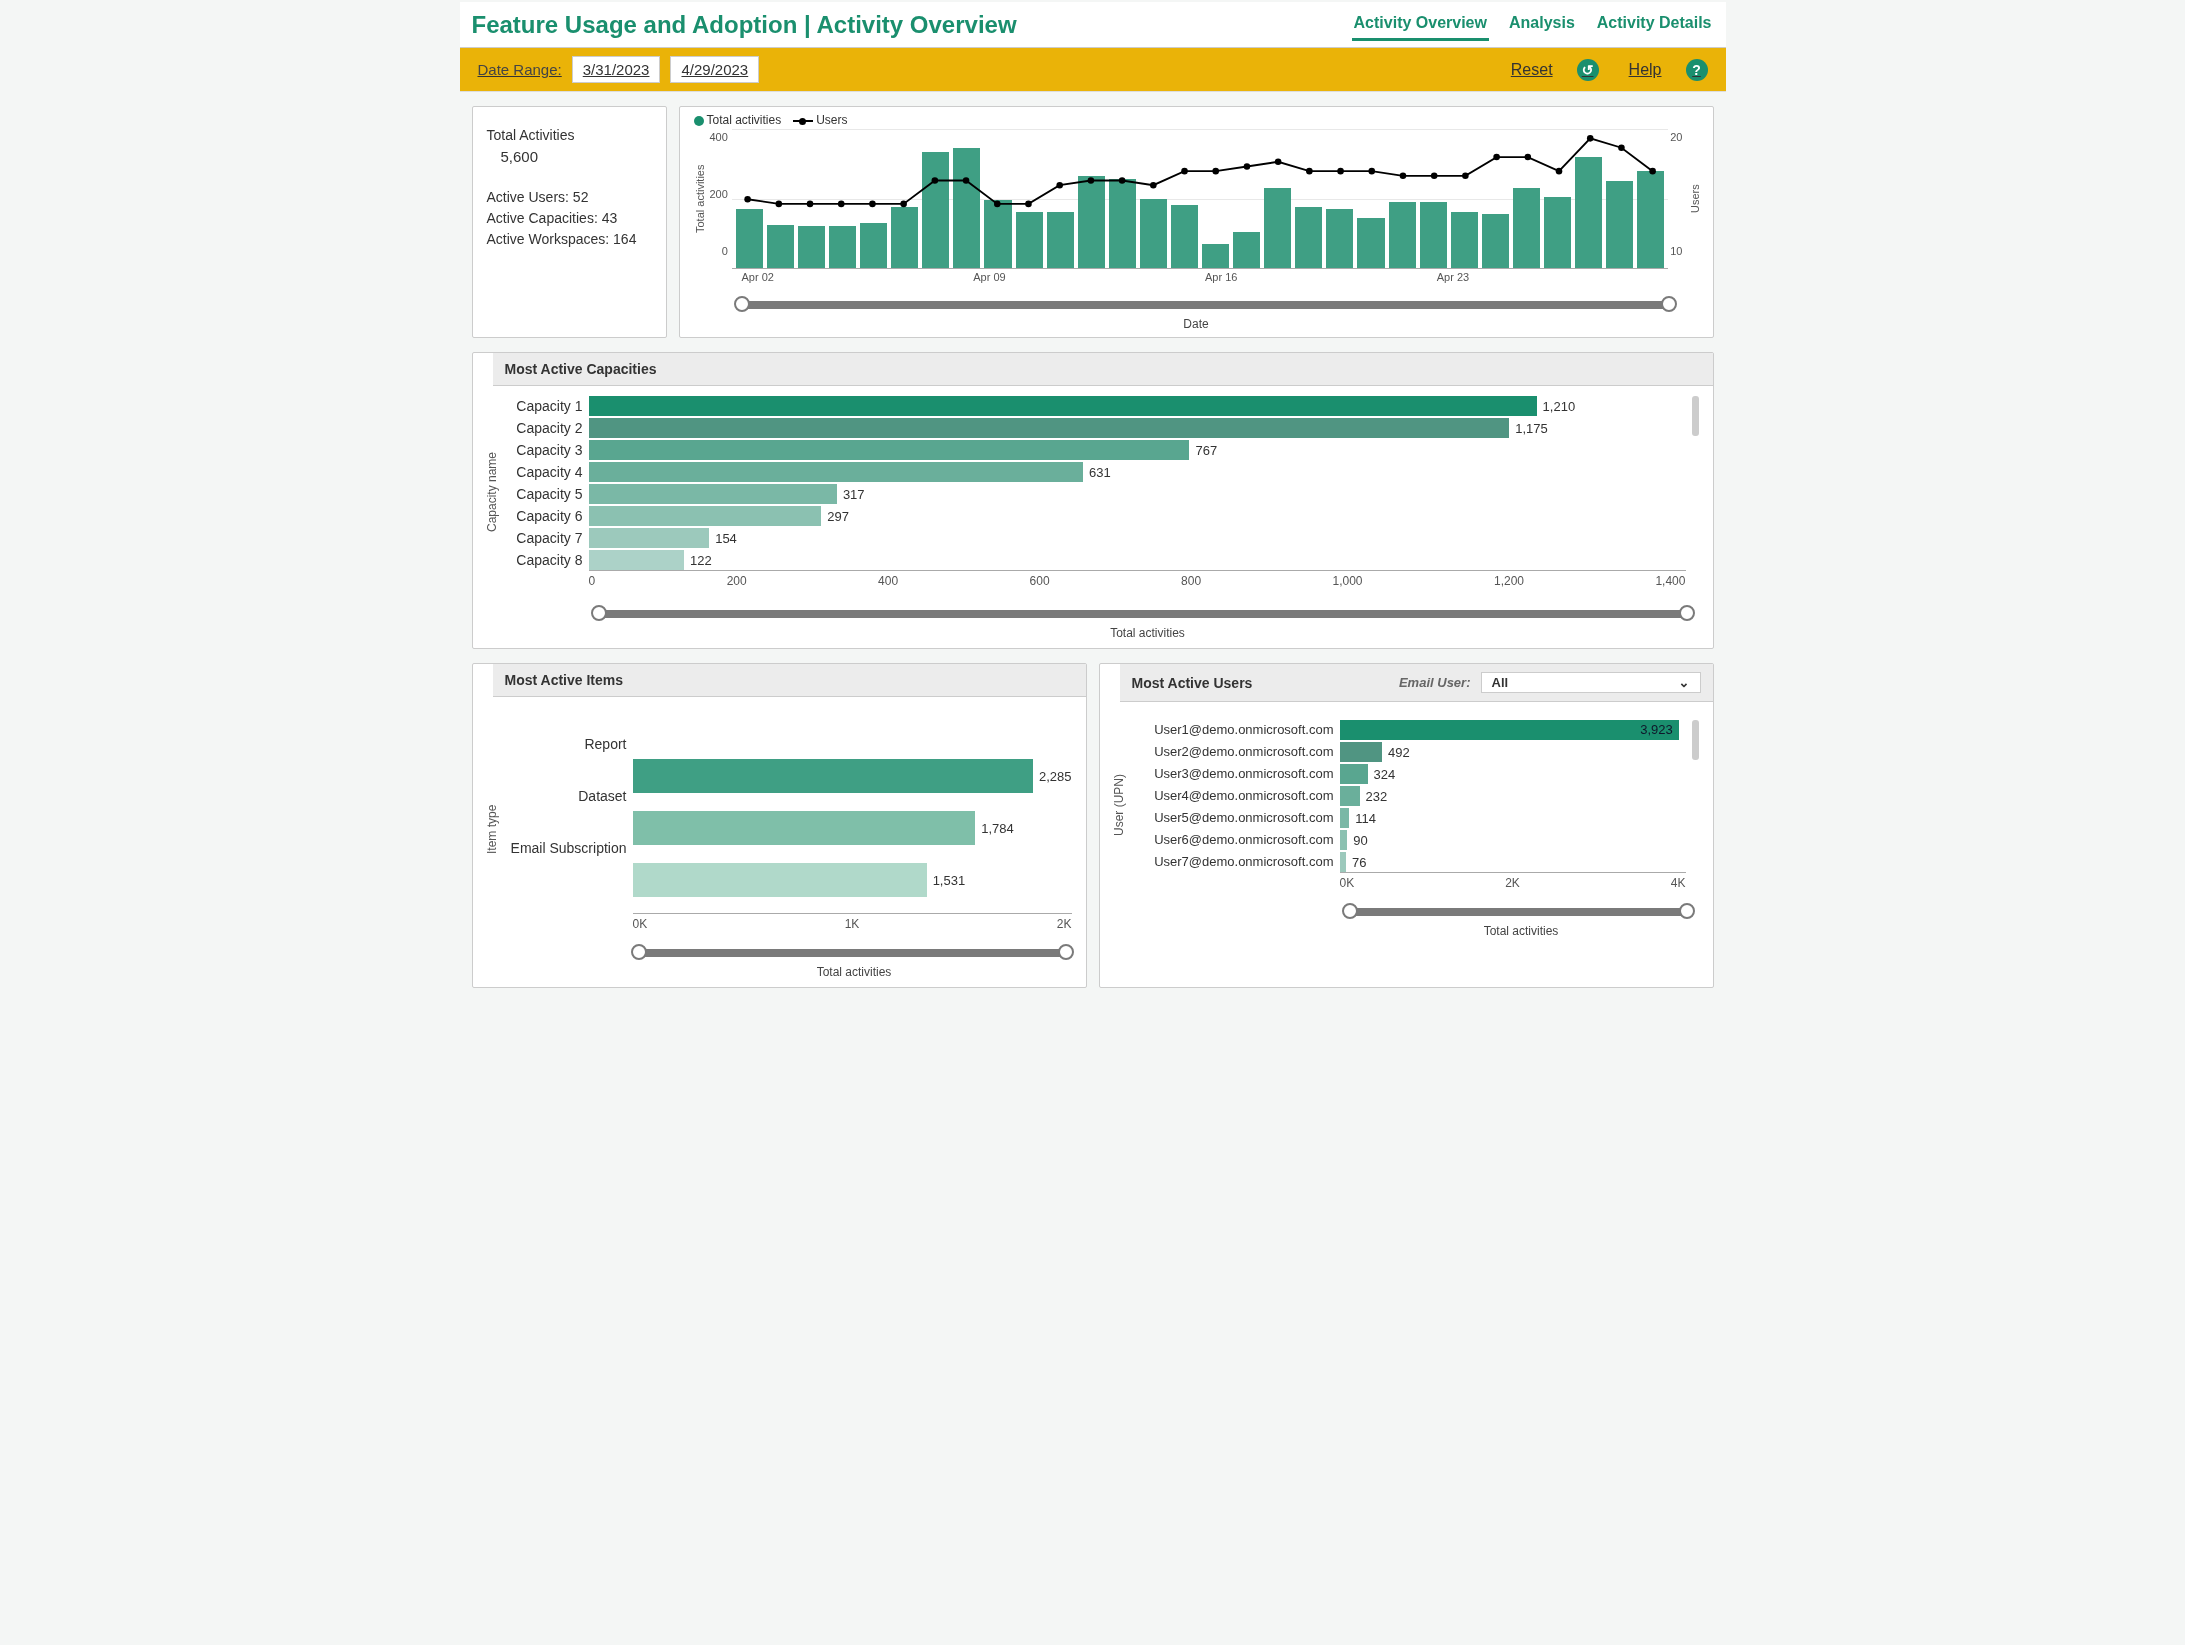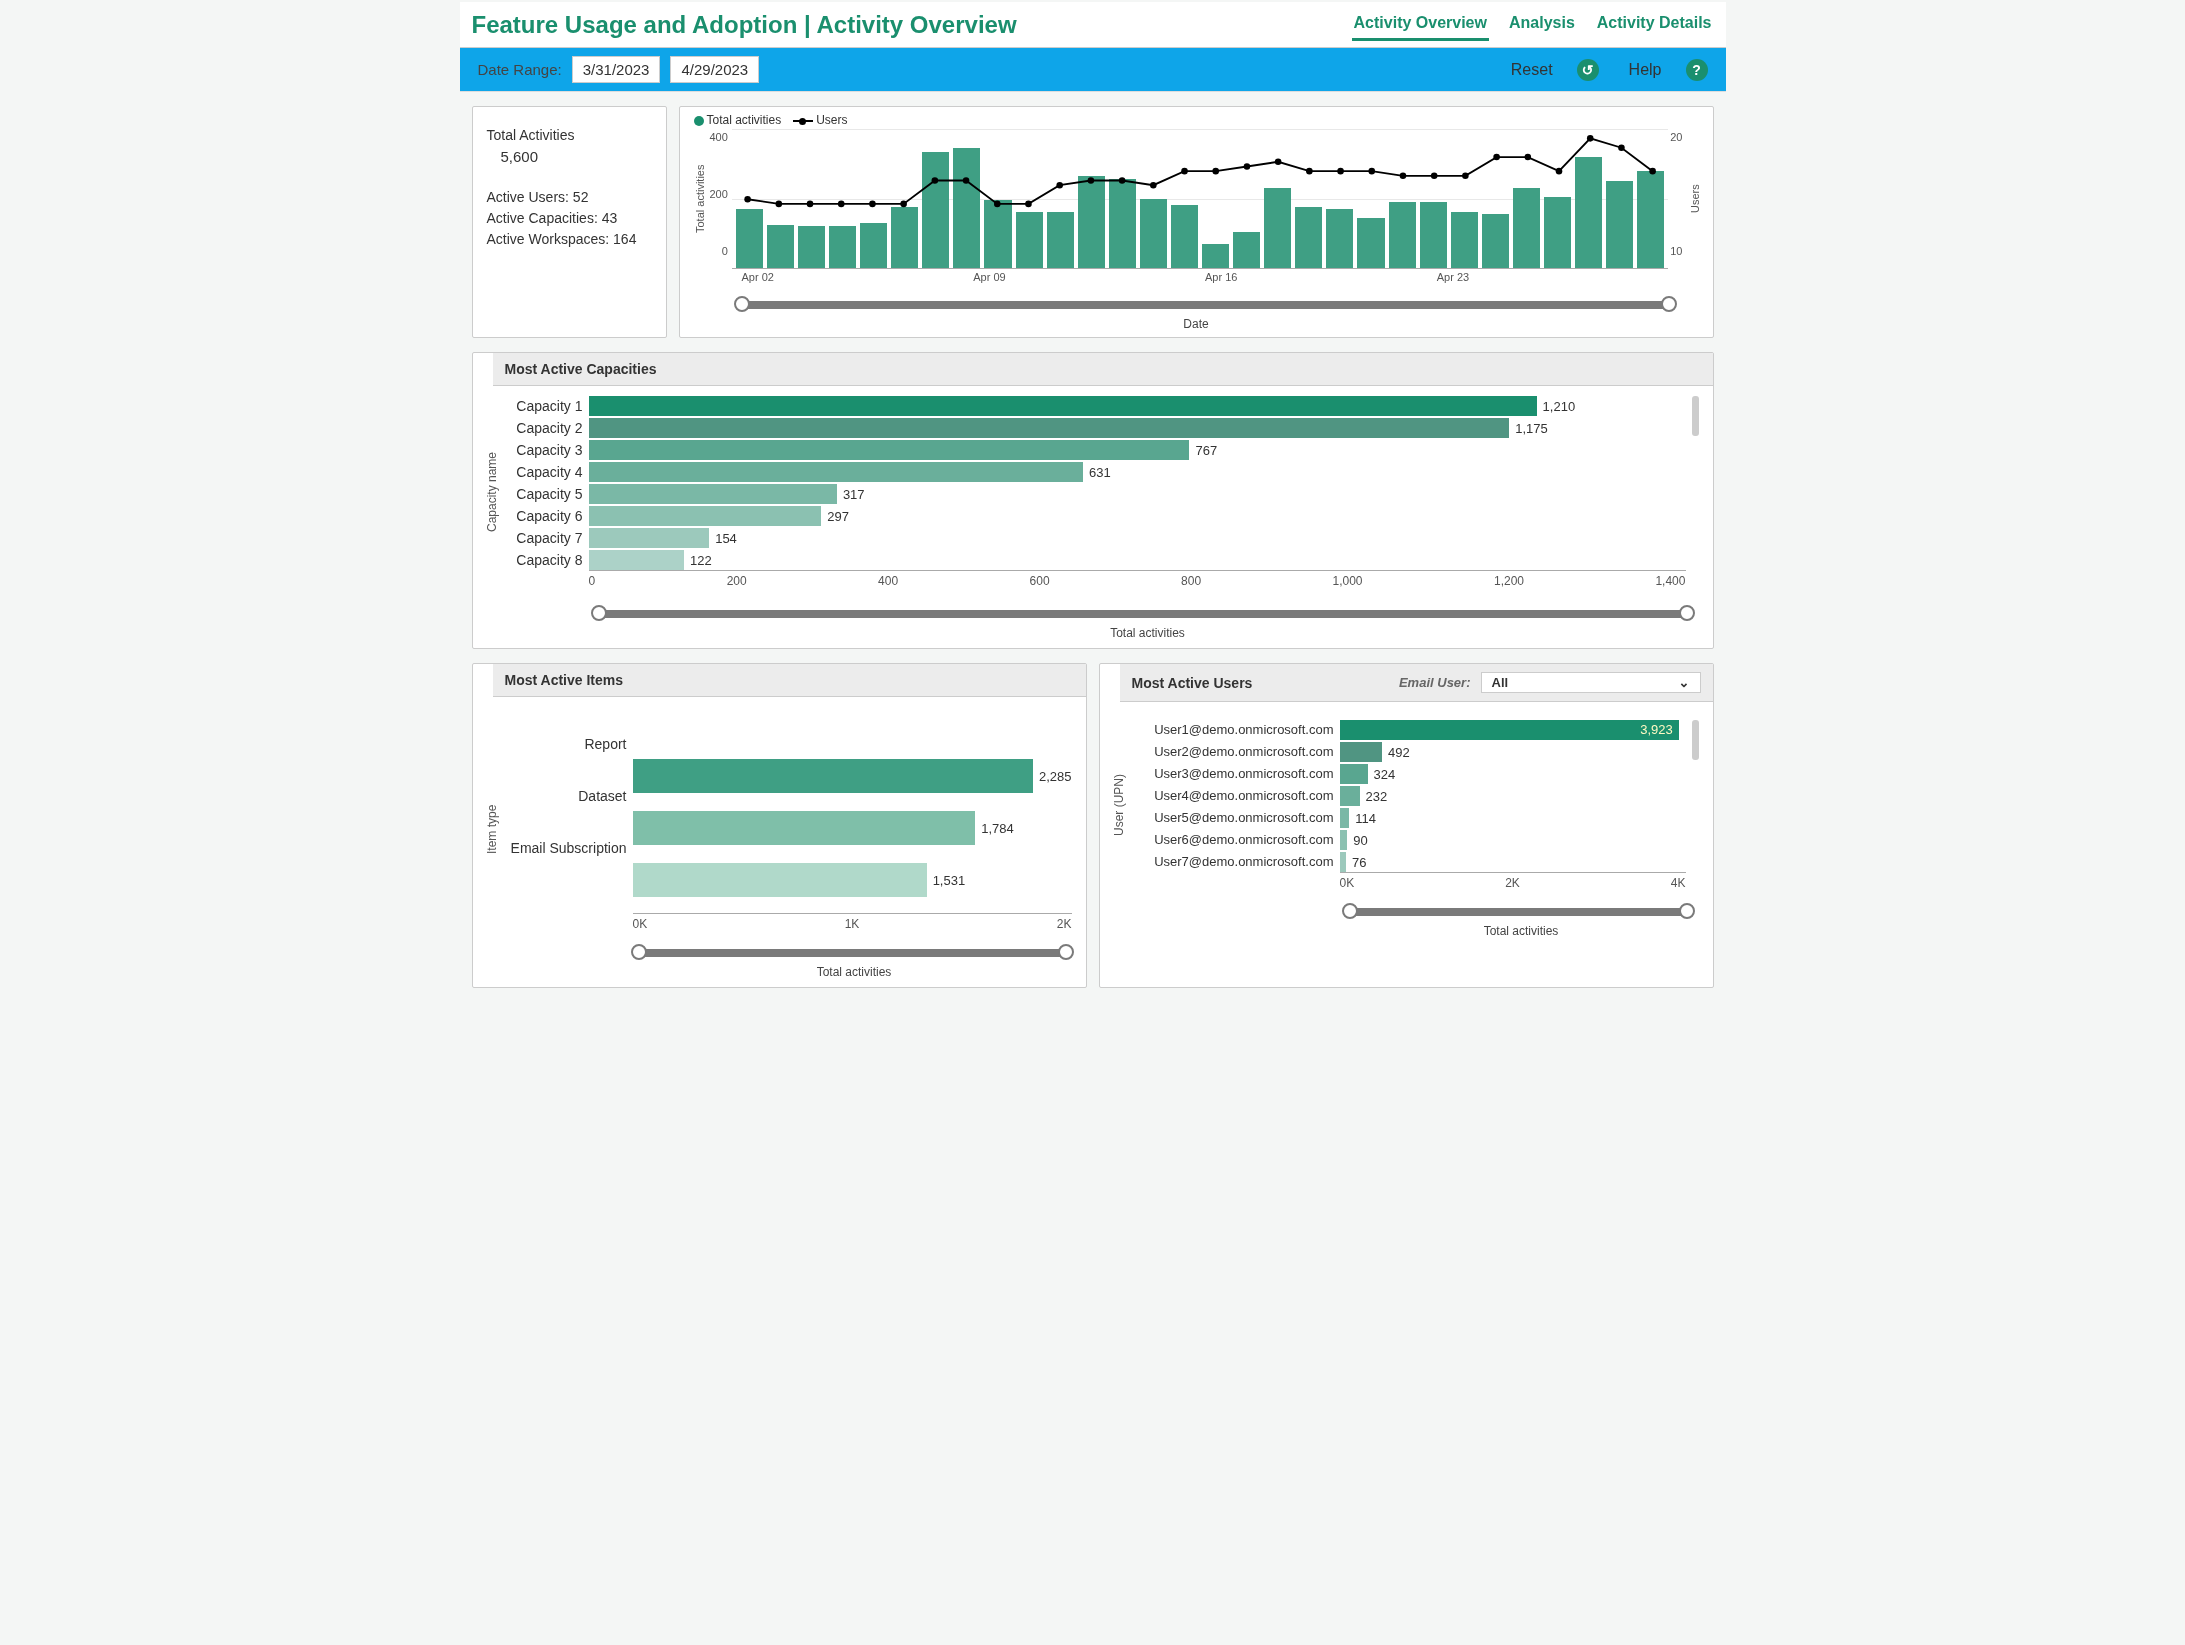--- a/index.html
+++ b/index.html
@@ -7,21 +7,21 @@
   .root { width: 1270px; margin: 0 auto; background: #f4f6f5; padding: 2px; }
 
   
   .hdr { display: flex; justify-content: space-between; align-items: center; background: #fff; border-bottom: 1px solid #ccc; padding: 6px 12px; }
   .hdr-title { font-size: 24px; font-weight: 600; color: #1a8f6e; }
   .tabs { display: flex; gap: 18px; }
   .tab { font-size: 16px; font-weight: 600; color: #1a8f6e; padding: 6px 2px; cursor: pointer; }
   .tab.active { border-bottom: 3px solid #1a8f6e; }
 
   
-  .sub { display: flex; justify-content: space-between; align-items: center; padding: 8px 18px; background: #0ea5e9; border-bottom: 1px solid #ddd; }
+  .sub { display: flex; justify-content: space-between; align-items: center; padding: 8px 18px; background: #eab308; border-bottom: 1px solid #ddd; text-decoration: underline; }
   .date-range { display: flex; align-items: center; gap: 10px; font-size: 15px; color: #444; }
   .date-input { border: 1px solid #ccc; padding: 4px 10px; font-size: 15px; color: #333; background: #fff; }
   .sub-right { display: flex; align-items: center; gap: 30px; }
   .reset-btn, .help-btn { display: flex; align-items: center; gap: 24px; font-size: 16px; color: #333; cursor: pointer; }
   .icon-circ { width: 22px; height: 22px; border-radius: 50%; background: #1a8f6e; color: #fff; display: flex; align-items: center; justify-content: center; font-size: 14px; font-weight: bold; }
 
   
   .row { display: flex; gap: 12px; margin: 14px 12px; }
   .card { background: #fff; border: 1px solid #ccc; border-radius: 2px; }
   .card-hdr { background: #ececec; border-bottom: 1px solid #ccc; padding: 8px 12px; font-size: 14px; font-weight: 600; margin-left: 20px; }
@@ -348,21 +348,21 @@
             <div style="height: 20px; line-height: 20px;">User3@demo.onmicrosoft.com</div>
             <div style="height: 20px; line-height: 20px;">User4@demo.onmicrosoft.com</div>
             <div style="height: 20px; line-height: 20px;">User5@demo.onmicrosoft.com</div>
             <div style="height: 20px; line-height: 20px;">User6@demo.onmicrosoft.com</div>
             <div style="height: 20px; line-height: 20px;">User7@demo.onmicrosoft.com</div>
           </div>
         <div style="flex:1">
           <div class="hbar-area" id="user-bars" style="gap: 2px;">
               <div class="hbar-row" style="height: 20px;">
                 <div class="hbar-fill" style="width: 98.075%; background: rgb(26, 143, 110); position: relative;">
-                  <span class="hbar-val" style="position: absolute; right: 6px; top: 0px; color: #fef9c3; line-height: 20px;">3,923</span>
+                  <span class="hbar-val" style="position: absolute; right: 6px; top: 0px; color: #0f172a; line-height: 20px;">3,923</span>
                 </div>
               </div>
               <div class="hbar-row" style="height: 20px;">
                 <div class="hbar-fill" style="width: 12.3%; background: rgb(80, 149, 130);"></div>
                 <span class="hbar-val">492</span>
               </div>
               <div class="hbar-row" style="height: 20px;">
                 <div class="hbar-fill" style="width: 8.1%; background: rgb(89, 166, 144);"></div>
                 <span class="hbar-val">324</span>
               </div>

